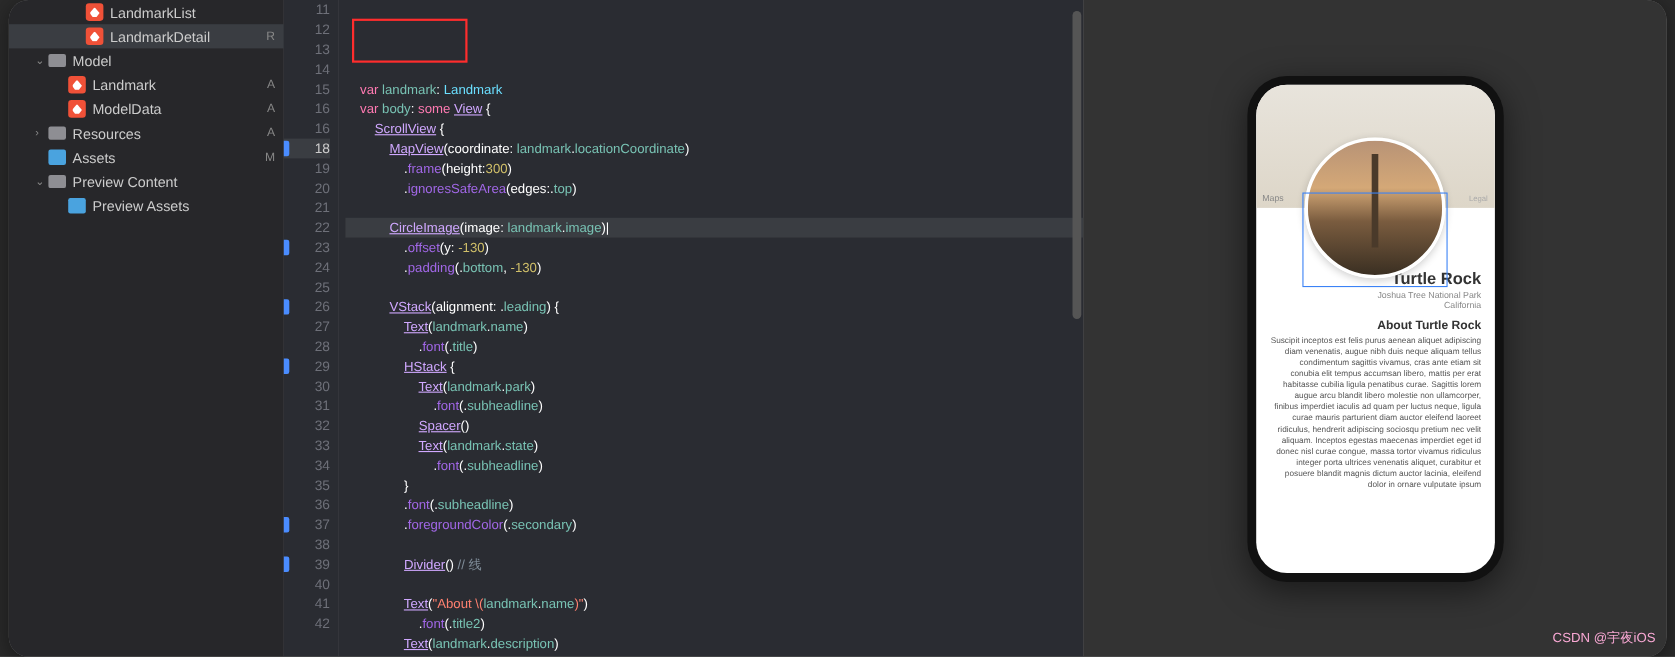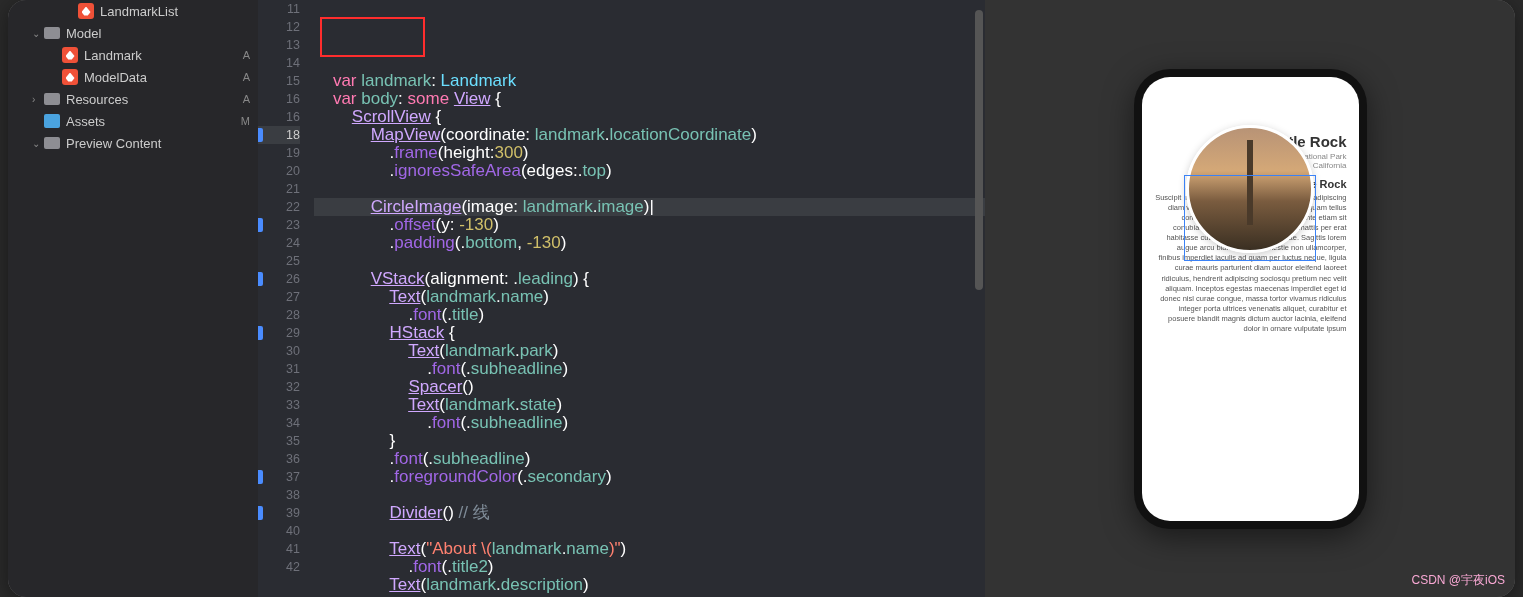--- a/index.html
+++ b/index.html
@@ -15,21 +15,21 @@
 .file-row .asset-icon { width:16px; height:14px; background:#4aa3df; border-radius:2px; margin-right:6px; }
 .file-row .name { flex:1; }
 .file-row .badge { color:#888; font-size:11px; margin-left:4px; }
 .file-row.d1 { padding-left:24px; }
 .file-row.d2 { padding-left:42px; }
 .file-row.d3 { padding-left:58px; }
 .gutter { width:50px; background:#2a2c32; color:#6e7079; font-family:ui-monospace,Menlo,monospace; font-size:12.5px; text-align:right; padding:0 8px 6px 0; line-height:18px; position:relative; }
 .gutter .ln { height:18px; }
 .gutter .mark { position:absolute; left:0; width:5px; height:14px; background:#4a8cff; border-radius:0 2px 2px 0; }
 .gutter .ln.cur { background:#3a3d42; color:#ccc; }
-.code { flex:1; background:#2a2c32; color:#d4d4d4; font-family:ui-monospace,Menlo,monospace; font-size:17px; line-height:18px; padding-left:6px; position:relative; white-space:pre; overflow:hidden; }
+.code { flex:1; background:#2a2c32; color:#d4d4d4; font-family:ui-monospace,Menlo,monospace; font-size:12px; line-height:18px; padding-left:6px; position:relative; white-space:pre; overflow:hidden; }
 .code .cl { height:18px; }
 .code .cl.cur { background:#3a3d42; }
 .kw { color:#ff7ab2; }
 .type { color:#6bdfff; }
 .type2 { color:#d0a8ff;text-decoration:underline; }
 .fn { color:#a167e6; }
 .prop { color:#78c2b3; }
 .str { color:#ff8170; }
 .num { color:#d0bf69; }
 .cmt { color:#7f8c98; }
@@ -56,20 +56,26 @@
 </head>
 <body>
 
 <div class="main">
   <div class="sidebar" id="sidebar">
       <div class="file-row d3">
         <span class="chev"></span>
         <span class="swift-icon"></span>
         <span class="name">LandmarkList</span>
       </div>
+      <div class="file-row d3 sel">
+        <span class="chev"></span>
+        <span class="swift-icon"></span>
+        <span class="name">LandmarkDetail</span>
+        <span class="badge">R</span>
+      </div>
       <div class="file-row d1">
         <span class="chev">⌄</span>
         <span class="folder-icon"></span>
         <span class="name">Model</span>
       </div>
       <div class="file-row d2">
         <span class="chev"></span>
         <span class="swift-icon"></span>
         <span class="name">Landmark</span>
         <span class="badge">A</span>
@@ -89,20 +95,25 @@
       <div class="file-row d1">
         <span class="chev"></span>
         <span class="asset-icon"></span>
         <span class="name">Assets</span>
         <span class="badge">M</span>
       </div>
       <div class="file-row d1">
         <span class="chev">⌄</span>
         <span class="folder-icon"></span>
         <span class="name">Preview Content</span>
+      </div>
+      <div class="file-row d2">
+        <span class="chev"></span>
+        <span class="asset-icon"></span>
+        <span class="name">Preview Assets</span>
       </div>
     </div>
   <div class="gutter" id="gutter">
       <div class="ln">11</div>
       <div class="ln">12</div>
       <div class="ln">13</div>
       <div class="ln">14</div>
       <div class="ln">15</div>
       <div class="ln">16</div>
       <div class="ln">16</div>
@@ -138,20 +149,24 @@
       <div class="ln">41</div>
       <div class="ln">42</div>
     </div>
   <div class="code" id="code">
     <div class="redbox" style="left:12px;top:17px;width:105px;height:40px;"></div>
     <div class="scroll-ind"><div class="scroll-thumb" style="top:10px;height:280px;"></div></div>
   <div class="cl"><span class="kw">    var</span><span class="prop"> landmark</span><span class="white">: </span><span class="type">Landmark</span></div><div class="cl"><span class="kw">    var</span><span class="prop"> body</span><span class="white">: </span><span class="kw">some</span><span class="white"> </span><span class="type2">View</span><span class="white"> {</span></div><div class="cl"><span class="white">        </span><span class="type2">ScrollView</span><span class="white"> {</span></div><div class="cl"><span class="white">            </span><span class="type2">MapView</span><span class="white">(coordinate: </span><span class="prop">landmark</span><span class="white">.</span><span class="prop">locationCoordinate</span><span class="white">)</span></div><div class="cl"><span class="white">                .</span><span class="fn">frame</span><span class="white">(height:</span><span class="num">300</span><span class="white">)</span></div><div class="cl"><span class="white">                .</span><span class="fn">ignoresSafeArea</span><span class="white">(edges:.</span><span class="prop">top</span><span class="white">)</span></div><div class="cl"><span class="white"></span></div><div class="cl cur"><span class="white">            </span><span class="type2">CircleImage</span><span class="white">(image: </span><span class="prop">landmark</span><span class="white">.</span><span class="prop">image</span><span class="white">)|</span></div><div class="cl"><span class="white">                .</span><span class="fn">offset</span><span class="white">(y: </span><span class="num">-130</span><span class="white">)</span></div><div class="cl"><span class="white">                .</span><span class="fn">padding</span><span class="white">(.</span><span class="prop">bottom</span><span class="white">, </span><span class="num">-130</span><span class="white">)</span></div><div class="cl"><span class="white"></span></div><div class="cl"><span class="white">            </span><span class="type2">VStack</span><span class="white">(alignment: .</span><span class="prop">leading</span><span class="white">) {</span></div><div class="cl"><span class="white">                </span><span class="type2">Text</span><span class="white">(</span><span class="prop">landmark</span><span class="white">.</span><span class="prop">name</span><span class="white">)</span></div><div class="cl"><span class="white">                    .</span><span class="fn">font</span><span class="white">(.</span><span class="prop">title</span><span class="white">)</span></div><div class="cl"><span class="white">                </span><span class="type2">HStack</span><span class="white"> {</span></div><div class="cl"><span class="white">                    </span><span class="type2">Text</span><span class="white">(</span><span class="prop">landmark</span><span class="white">.</span><span class="prop">park</span><span class="white">)</span></div><div class="cl"><span class="white">                        .</span><span class="fn">font</span><span class="white">(.</span><span class="prop">subheadline</span><span class="white">)</span></div><div class="cl"><span class="white">                    </span><span class="type2">Spacer</span><span class="white">()</span></div><div class="cl"><span class="white">                    </span><span class="type2">Text</span><span class="white">(</span><span class="prop">landmark</span><span class="white">.</span><span class="prop">state</span><span class="white">)</span></div><div class="cl"><span class="white">                        .</span><span class="fn">font</span><span class="white">(.</span><span class="prop">subheadline</span><span class="white">)</span></div><div class="cl"><span class="white">                }</span></div><div class="cl"><span class="white">                .</span><span class="fn">font</span><span class="white">(.</span><span class="prop">subheadline</span><span class="white">)</span></div><div class="cl"><span class="white">                .</span><span class="fn">foregroundColor</span><span class="white">(.</span><span class="prop">secondary</span><span class="white">)</span></div><div class="cl"><span class="white"></span></div><div class="cl"><span class="white">                </span><span class="type2">Divider</span><span class="white">() </span><span class="cmt">// 线</span></div><div class="cl"><span class="white"></span></div><div class="cl"><span class="white">                </span><span class="type2">Text</span><span class="white">(</span><span class="str">"About \(</span><span class="prop">landmark</span><span class="white">.</span><span class="prop">name</span><span class="str">)"</span><span class="white">)</span></div><div class="cl"><span class="white">                    .</span><span class="fn">font</span><span class="white">(.</span><span class="prop">title2</span><span class="white">)</span></div><div class="cl"><span class="white">                </span><span class="type2">Text</span><span class="white">(</span><span class="prop">landmark</span><span class="white">.</span><span class="prop">description</span><span class="white">)</span></div><div class="cl"><span class="white"></span></div></div>
   <div class="preview">
     <div class="phone">
       <div class="screen">
+        <div class="mapzone">
+          <span class="maps-label"> <span>Maps</span></span>
+          <span class="legal">Legal</span>
+        </div>
         <div class="circ"></div>
         <div class="bluebox"></div>
         <div class="content">
           <h1>Turtle Rock</h1>
           <div class="sub">
             <span>Joshua Tree National Park</span>
             <span>California</span>
           </div>
           <h2>About Turtle Rock</h2>
           <p>Suscipit inceptos est felis purus aenean aliquet adipiscing diam venenatis, augue nibh duis neque aliquam tellus condimentum sagittis vivamus, cras ante etiam sit conubia elit tempus accumsan libero, mattis per erat habitasse cubilia ligula penatibus curae. Sagittis lorem augue arcu blandit libero molestie non ullamcorper, finibus imperdiet iaculis ad quam per luctus neque, ligula curae mauris parturient diam auctor eleifend laoreet ridiculus, hendrerit adipiscing sociosqu pretium nec velit aliquam. Inceptos egestas maecenas imperdiet eget id donec nisl curae congue, massa tortor vivamus ridiculus integer porta ultrices venenatis aliquet, curabitur et posuere blandit magnis dictum auctor lacinia, eleifend dolor in ornare vulputate ipsum</p>

